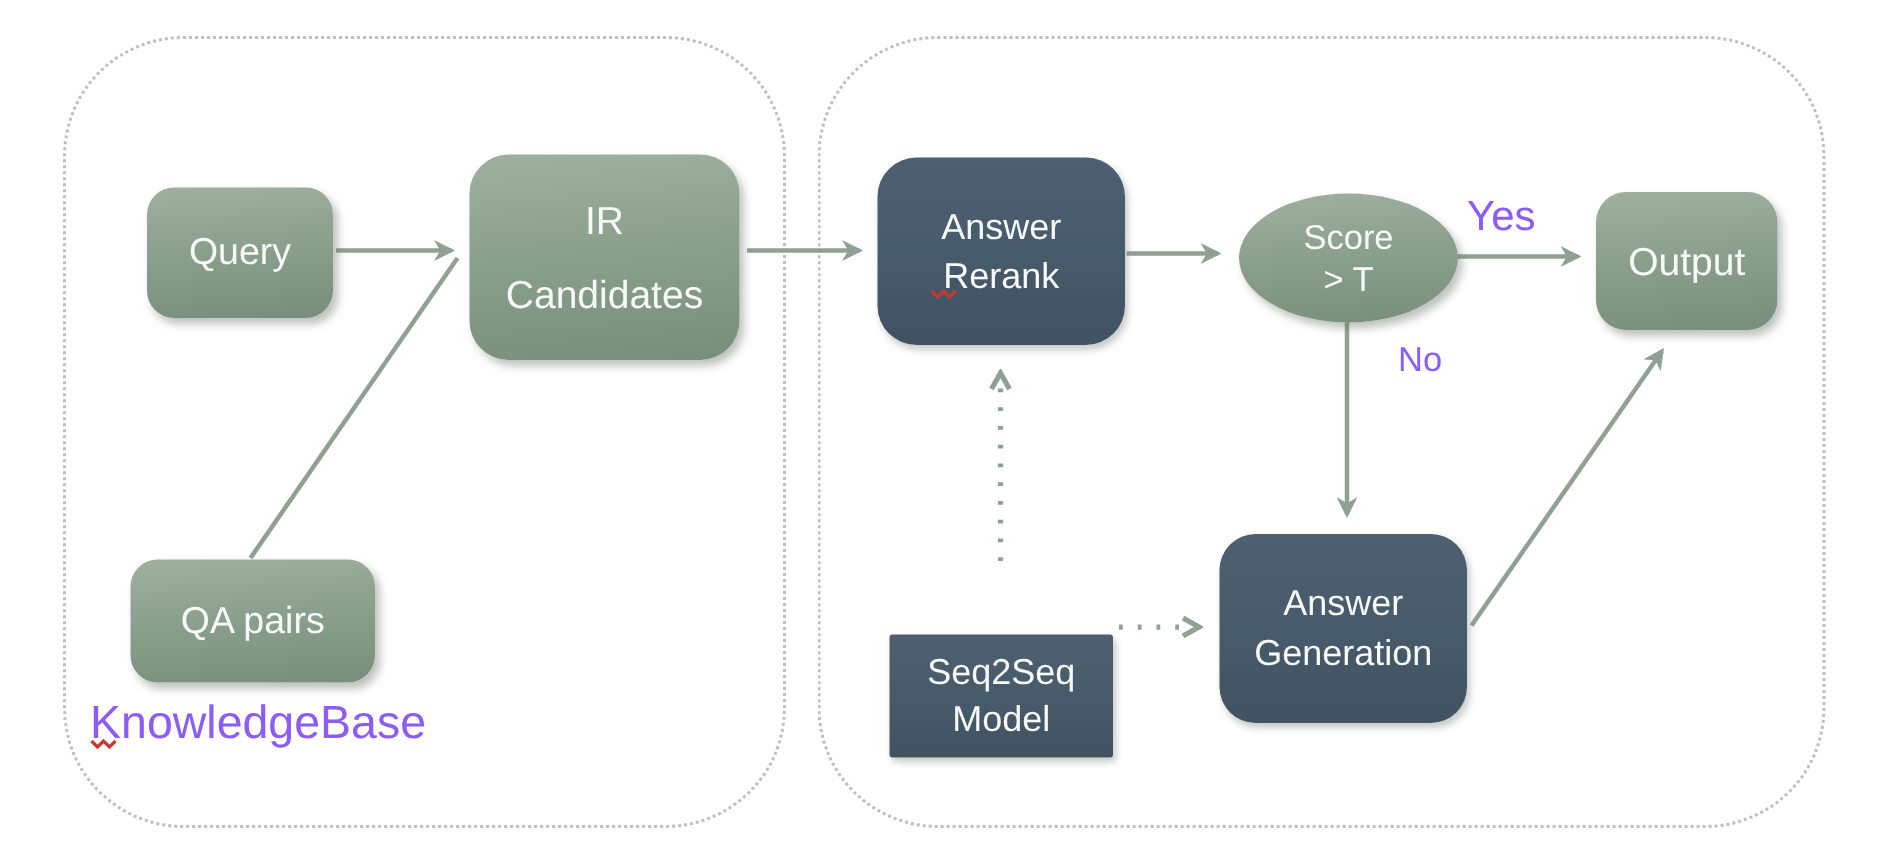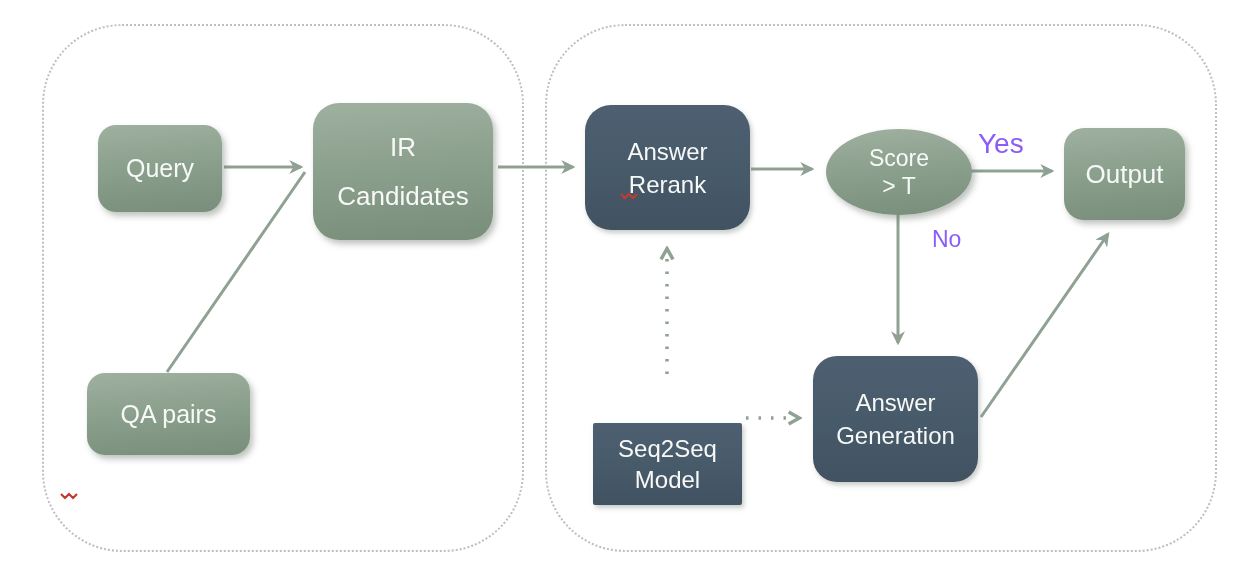--- a/index.html
+++ b/index.html
@@ -112,20 +112,21 @@
 
   <div class="node node-green node-ir">
     <span>IR</span>
     <span>Candidates</span>
   </div>
 
   <div class="node node-green node-qa">
     <span>QA pairs</span>
   </div>
 
+  <div class="float-label label-kb">KnowledgeBase</div>
 
   <div class="node node-slate node-rerank">
     <span>Answer</span>
     <span>Rerank</span>
   </div>
 
   <div class="node node-green node-score">
     <span>Score</span>
     <span>&gt; T</span>
   </div>

